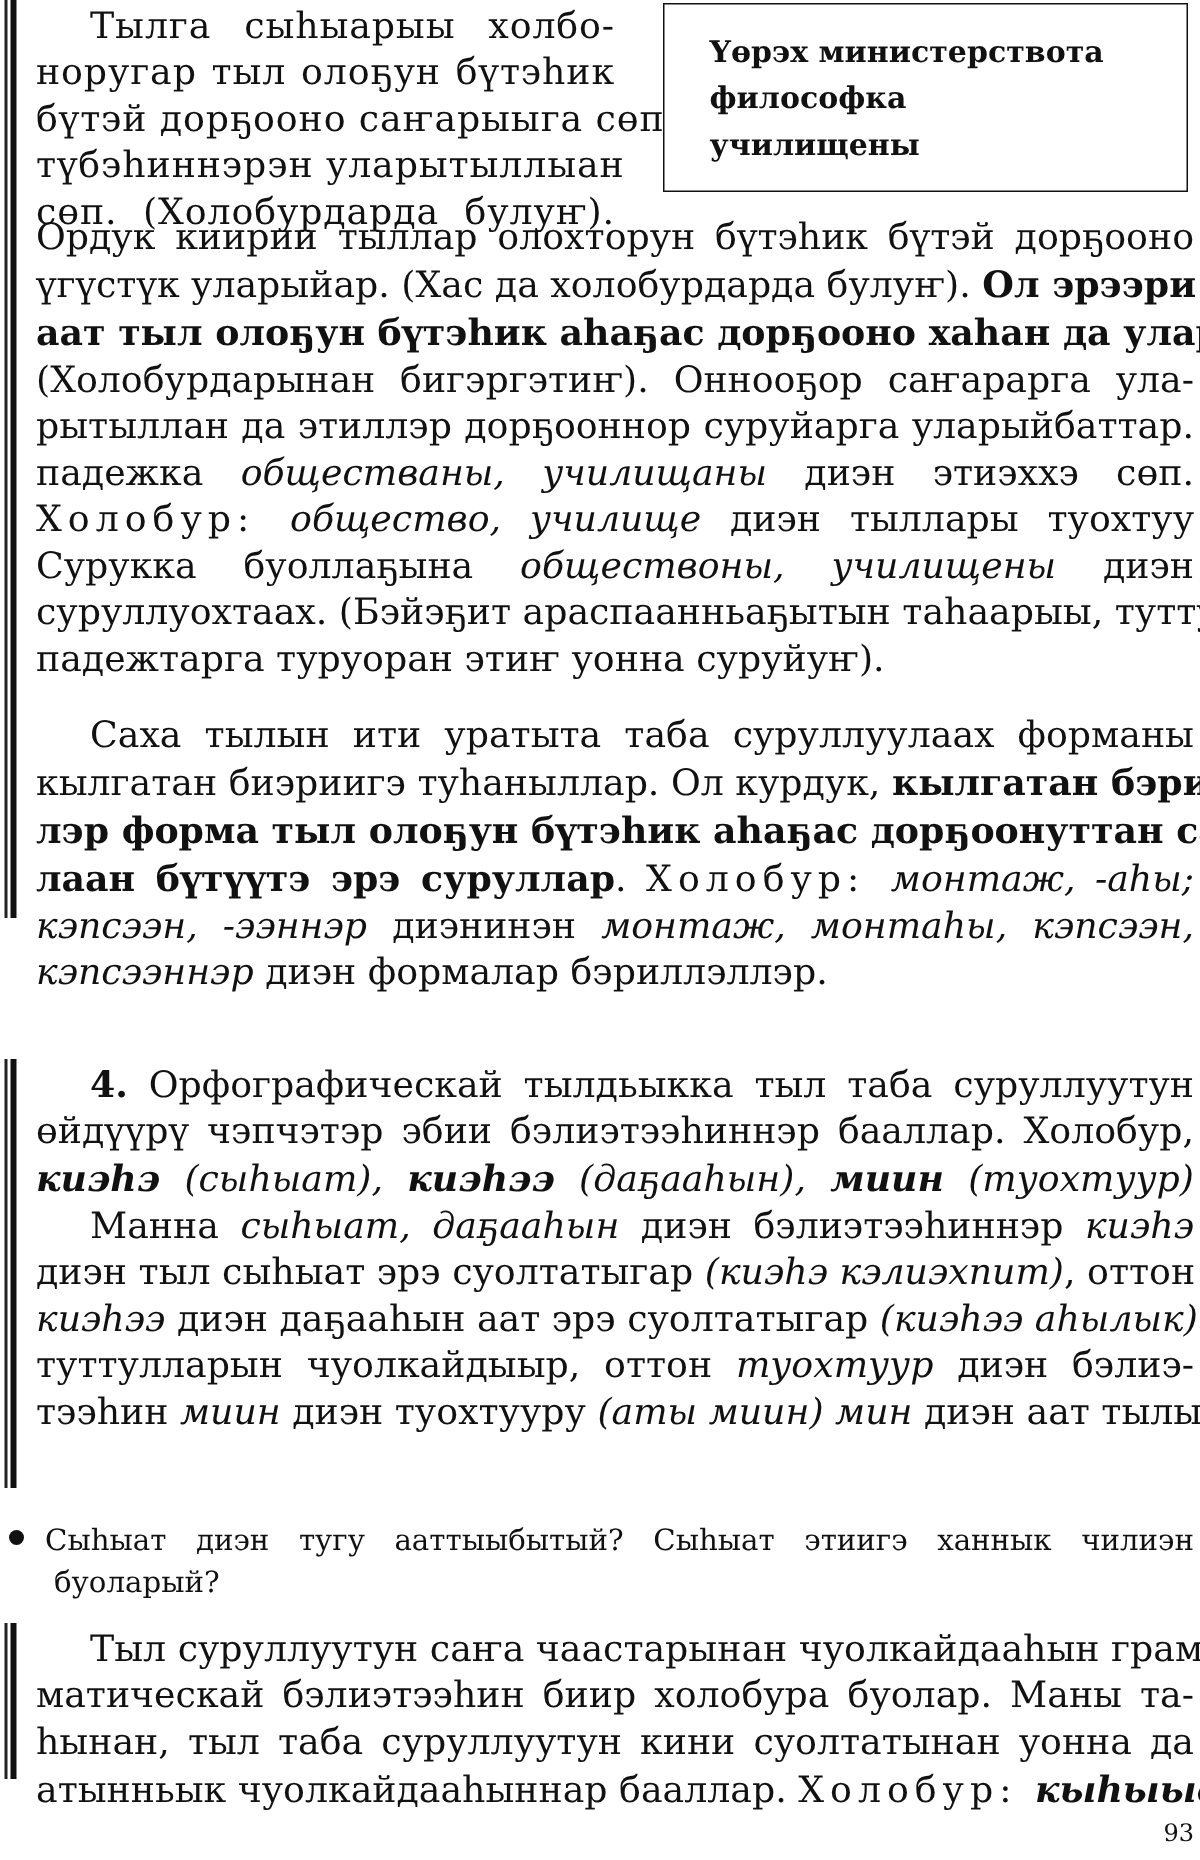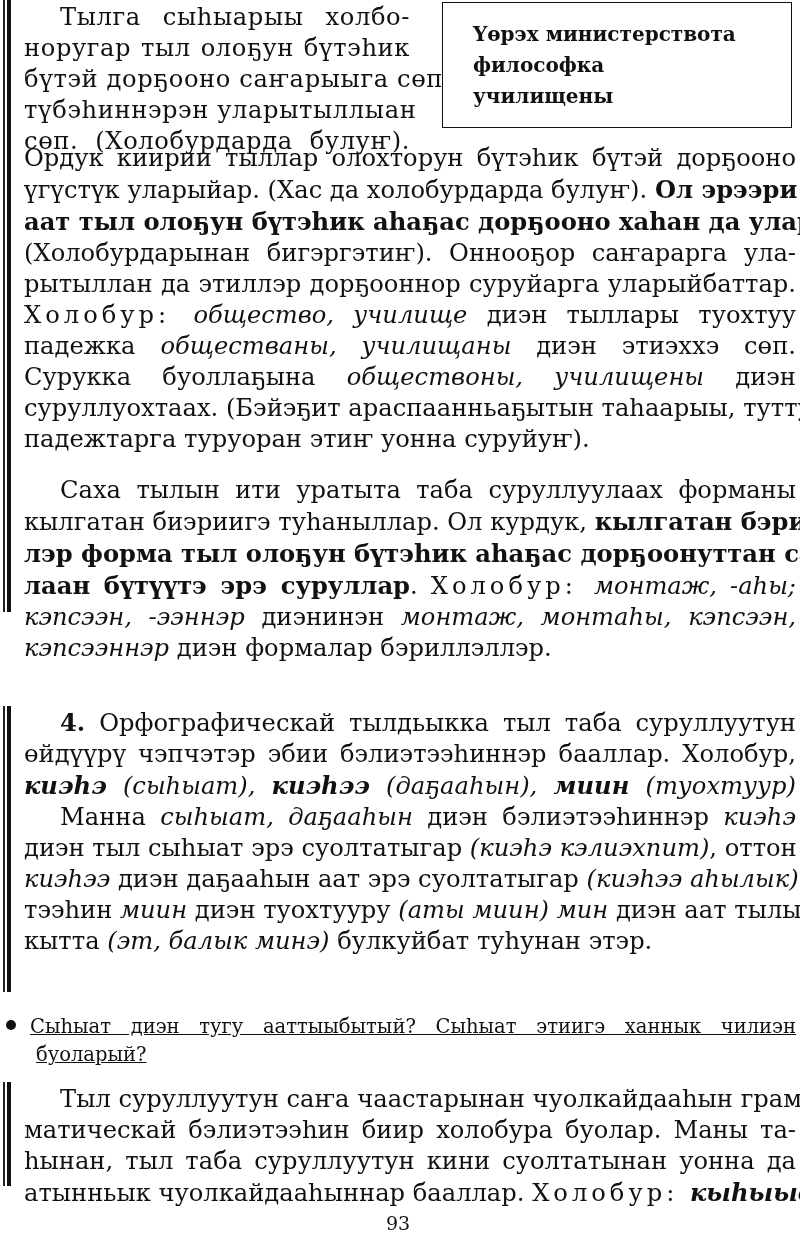--- a/index.html
+++ b/index.html
@@ -99,36 +99,35 @@
     .exercise .num { font-weight: bold; font-size: 20px; }
     .exercise .cont { padding-left: 54px; text-align-last: left; }
 
     .question {
       position: absolute;
       left: 6px;
       right: 4px;
       top: 1013px;
       font-size: 19.5px;
       line-height: 28px;
-      text-decoration: underline;
     }
     .bullet {
       display: inline-block;
       width: 10px; height: 10px;
       background: #111;
       border-radius: 50%;
       margin-right: 14px;
       vertical-align: 3px;
     }
     .page-number {
       position: absolute;
       left: 0; right: 4px;
       top: 1212px;
-      text-align: center;
-      font-size: 19px;
+      text-align: right;
+      font-size: 16px;
     }
   </style>
 </head>
 <body>
 
 <div class="page">
 
   <div class="rule-section" style="top:0; height:612px;">
     <div class="bar-thin"></div>
     <div class="bar-thick"></div>
@@ -147,22 +146,22 @@
     <span>философка</span>
     <span>училищены</span>
   </div>
 
   <div class="full-lines" id="block-a" style="top:143px;">
       <span class="ln"><span>Ордук киирии тыллар олохторун бүтэhик бүтэй дорҕооно</span></span>
       <span class="ln"><span>үгүстүк уларыйар. (Хас да холобурдарда булуҥ). </span><span class="b">Ол эрээри</span></span>
       <span class="ln"><span class="b">аат тыл олоҕун бүтэhик аhаҕас дорҕооно хаhан да уларыйбат.</span></span>
       <span class="ln"><span>(Холобурдарынан бигэргэтиҥ). Онноoҕор саҥарарга ула-</span></span>
       <span class="ln"><span>рытыллан да этиллэр дорҕооннор суруйарга уларыйбаттар.</span></span>
+      <span class="ln"><span>падежка </span><span class="i">обществаны, училищаны</span><span> диэн этиэххэ сөп.</span></span>
       <span class="ln"><span class="sp">Холобур: </span><span class="i">общество, училище</span><span> диэн тыллары туохтуу</span></span>
-      <span class="ln"><span>падежка </span><span class="i">обществаны, училищаны</span><span> диэн этиэххэ сөп.</span></span>
       <span class="ln"><span>Сурукка буоллаҕына </span><span class="i">обществоны, училищены</span><span> диэн</span></span>
       <span class="ln"><span>суруллуохтаах. (Бэйэҕит араспаанньаҕытын таhаарыы, туттуу</span></span>
       <span class="ln last"><span>падежтарга туруоран этиҥ уонна суруйуҥ).</span></span>
     </div>
 
   <div class="full-lines" id="block-b" style="top:475px;">
       <span class="ln ind"><span>Саха тылын ити уратыта таба суруллуулаах форманы</span></span>
       <span class="ln"><span>кылгатан биэриигэ туhаныллар. Ол курдук, </span><span class="b">кылгатан бэрил-</span></span>
       <span class="ln"><span class="b">лэр форма тыл олоҕун бүтэhик аhаҕас дорҕоонуттан саҕа-</span></span>
       <span class="ln"><span class="b">лаан бүтүүтэ эрэ суруллар</span><span>. </span><span class="sp">Холобур: </span><span class="i">монтаж, -аhы;</span></span>
@@ -175,22 +174,22 @@
     <div class="bar-thin"></div>
     <div class="bar-thick"></div>
   </div>
   <div class="full-lines" id="block-c" style="top:707px;">
       <span class="ln ind"><span class="b">4.</span><span> Орфографическай тылдьыкка тыл таба суруллуутун</span></span>
       <span class="ln"><span>өйдүүрү чэпчэтэр эбии бэлиэтээhиннэр бааллар. Холобур,</span></span>
       <span class="ln"><span class="bi">киэhэ</span><span class="i"> (сыhыат), </span><span class="bi">киэhээ</span><span class="i"> (даҕааhын), </span><span class="bi">миин</span><span class="i"> (туохтуур)</span></span>
       <span class="ln ind"><span>Манна </span><span class="i">сыhыат, даҕааhын</span><span> диэн бэлиэтээhиннэр </span><span class="i">киэhэ</span></span>
       <span class="ln"><span>диэн тыл сыhыат эрэ суолтатыгар </span><span class="i">(киэhэ кэлиэхпит)</span><span>, оттон</span></span>
       <span class="ln"><span class="i">киэhээ</span><span> диэн даҕааhын аат эрэ суолтатыгар </span><span class="i">(киэhээ аhылык)</span></span>
+      <span class="ln"><span>туттулларын чуолкайдыыр, оттон </span><span class="i">туохтуур</span><span> диэн бэлиэ-</span></span>
       <span class="ln"><span>тээhин </span><span class="i">миин</span><span> диэн туохтууру </span><span class="i">(аты миин) мин</span><span> диэн аат тылы</span></span>
-      <span class="ln last"><span>кытта </span><span class="i">(эт, балык минэ)</span><span> булкуйбат туhунан этэр.</span></span>
     </div>
 
   <div class="question">
     <span class="ln"><span class="bullet"></span><span>Сыhыат диэн тугу ааттыыбытый? Сыhыат этиигэ ханнык чилиэн</span></span>
     <span class="ln last" style="padding-left:30px;">буоларый?</span>
   </div>
 
   <div class="rule-section" style="top:1082px; height:104px;">
     <div class="bar-thin"></div>
     <div class="bar-thick"></div>

